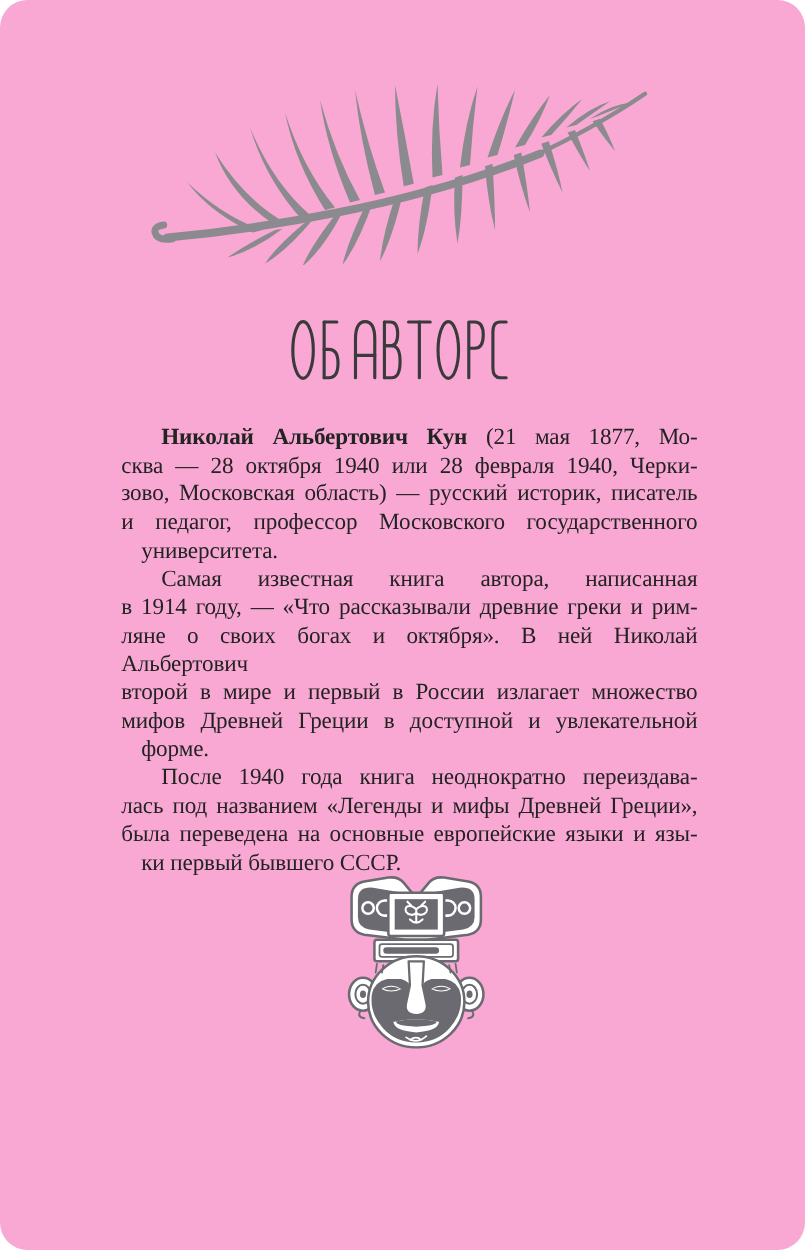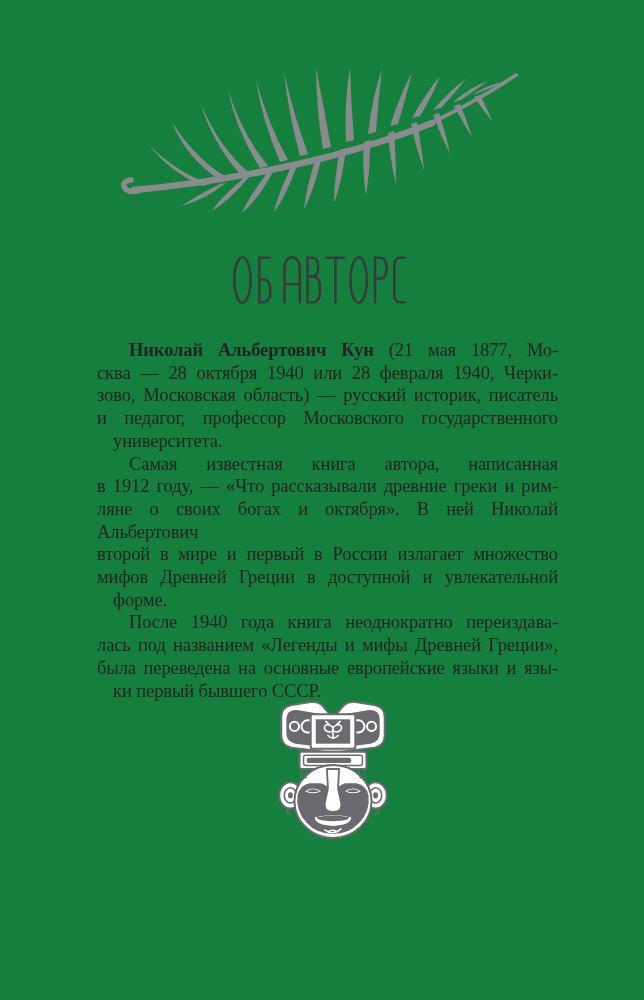--- a/index.html
+++ b/index.html
@@ -3,21 +3,21 @@
 <meta charset="utf-8">
 <style>
   html,body{margin:0;padding:0;}
   body{
     width:644px;height:1000px;
     background:#ffffff;
     position:relative;
     overflow:hidden;
     font-family:"Liberation Serif", serif;
   }
-  .page{position:absolute;inset:0;background:#15803d;}
+  .page{position:absolute;inset:0;background:#f9a8d4;border-radius:22px;}
 
   .palm{
     position:absolute;left:120px;top:66px;
     width:400px;height:146px;
   }
 
   .heading-wrap{
     position:absolute;top:253px;left:0;width:644px;
     display:flex;justify-content:center;
   }
@@ -123,21 +123,21 @@
   <div class="textblock">
     <div class="paragraph">
         <div class="line first"><b>Николай Альбертович Кун</b> (21 мая 1877, Мо-</div>
         <div class="line">сква — 28 октября 1940 или 28 февраля 1940, Черки-</div>
         <div class="line">зово, Московская область) — русский историк, писатель</div>
         <div class="line">и педагог, профессор Московского государственного</div>
         <div class="line last">университета.</div>
       </div>
     <div class="paragraph">
         <div class="line first">Самая известная книга автора, написанная</div>
-        <div class="line">в 1912 году, — «Что рассказывали древние греки и рим-</div>
+        <div class="line">в 1914 году, — «Что рассказывали древние греки и рим-</div>
         <div class="line">ляне о своих богах и октября». В ней Николай Альбертович</div>
         <div class="line">второй в мире и первый в России излагает множество</div>
         <div class="line">мифов Древней Греции в доступной и увлекательной</div>
         <div class="line last">форме.</div>
       </div>
     <div class="paragraph">
         <div class="line first">После 1940 года книга неоднократно переиздава-</div>
         <div class="line">лась под названием «Легенды и мифы Древней Греции»,</div>
         <div class="line">была переведена на основные европейские языки и язы-</div>
         <div class="line last">ки первый бывшего СССР.</div>

